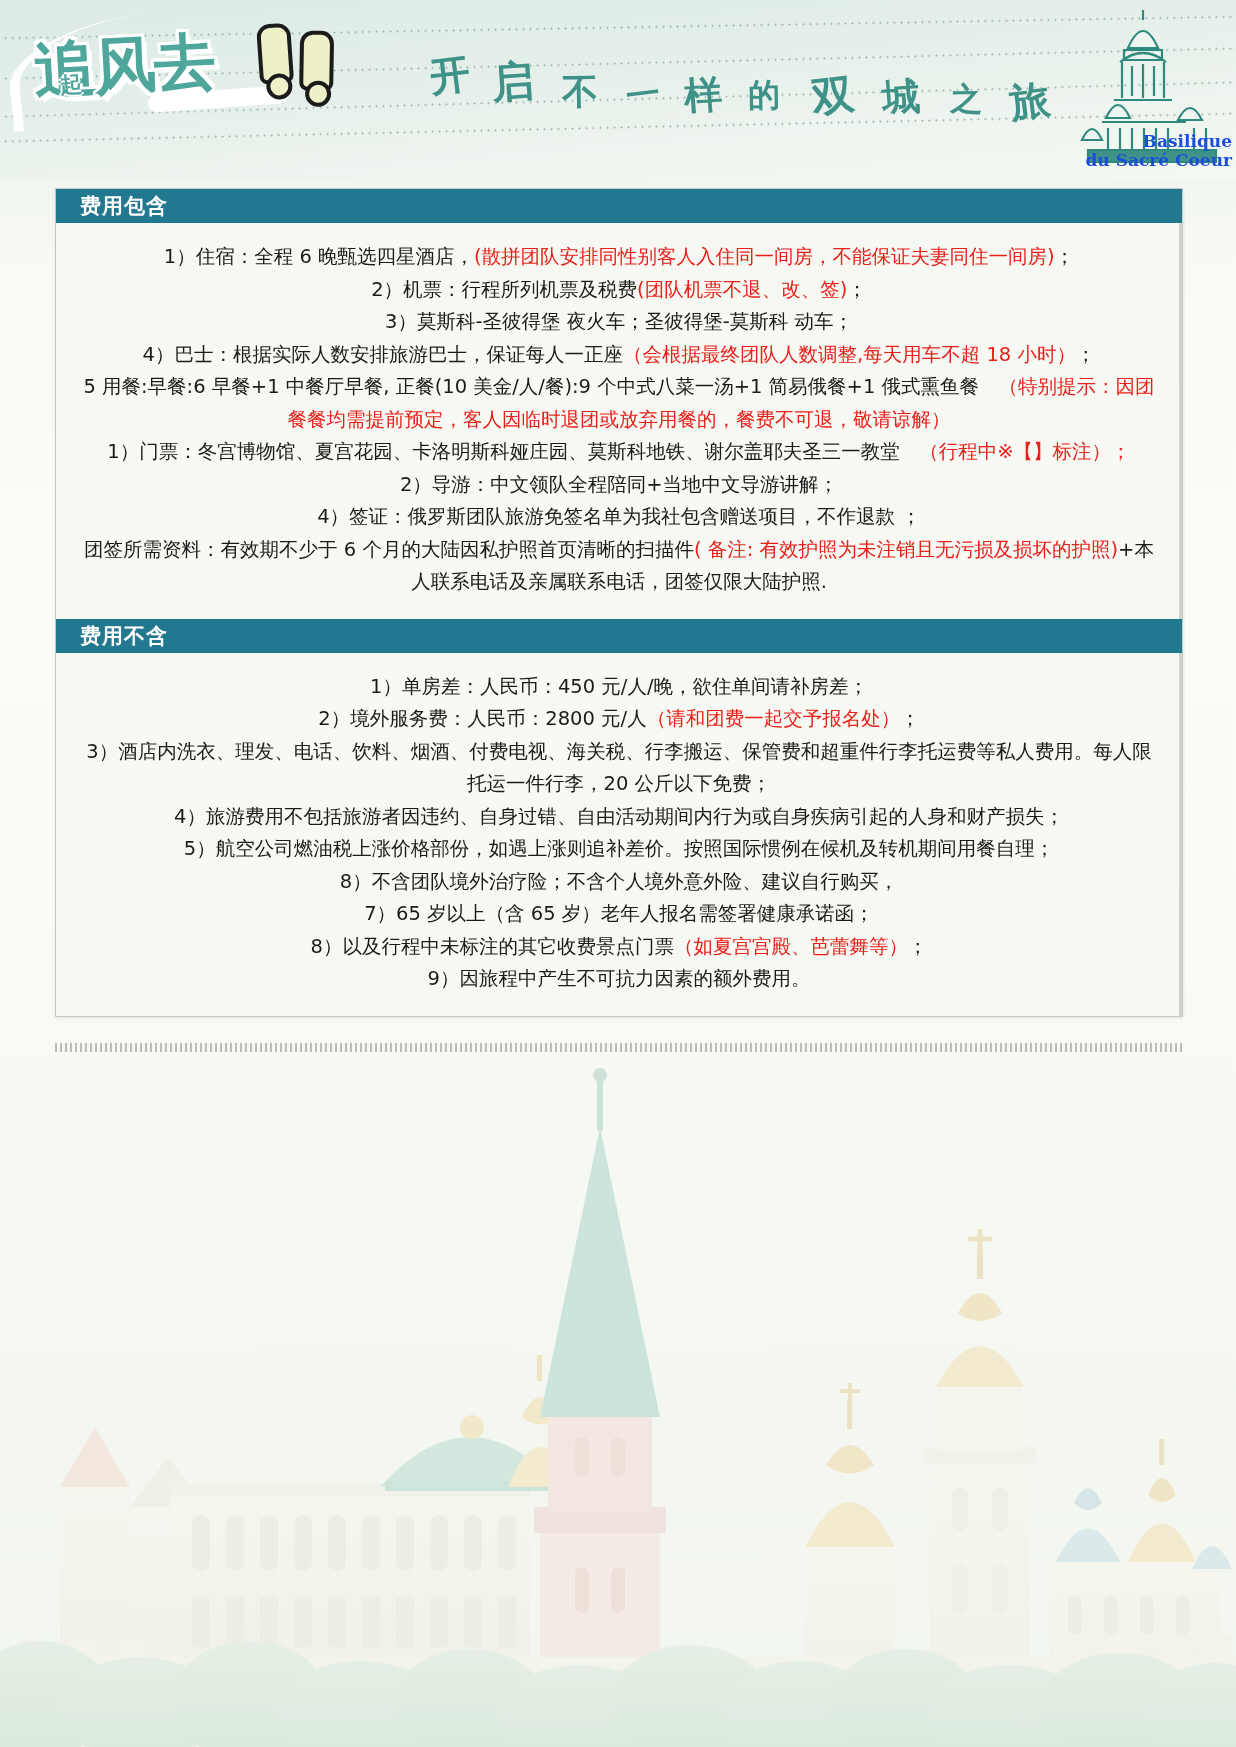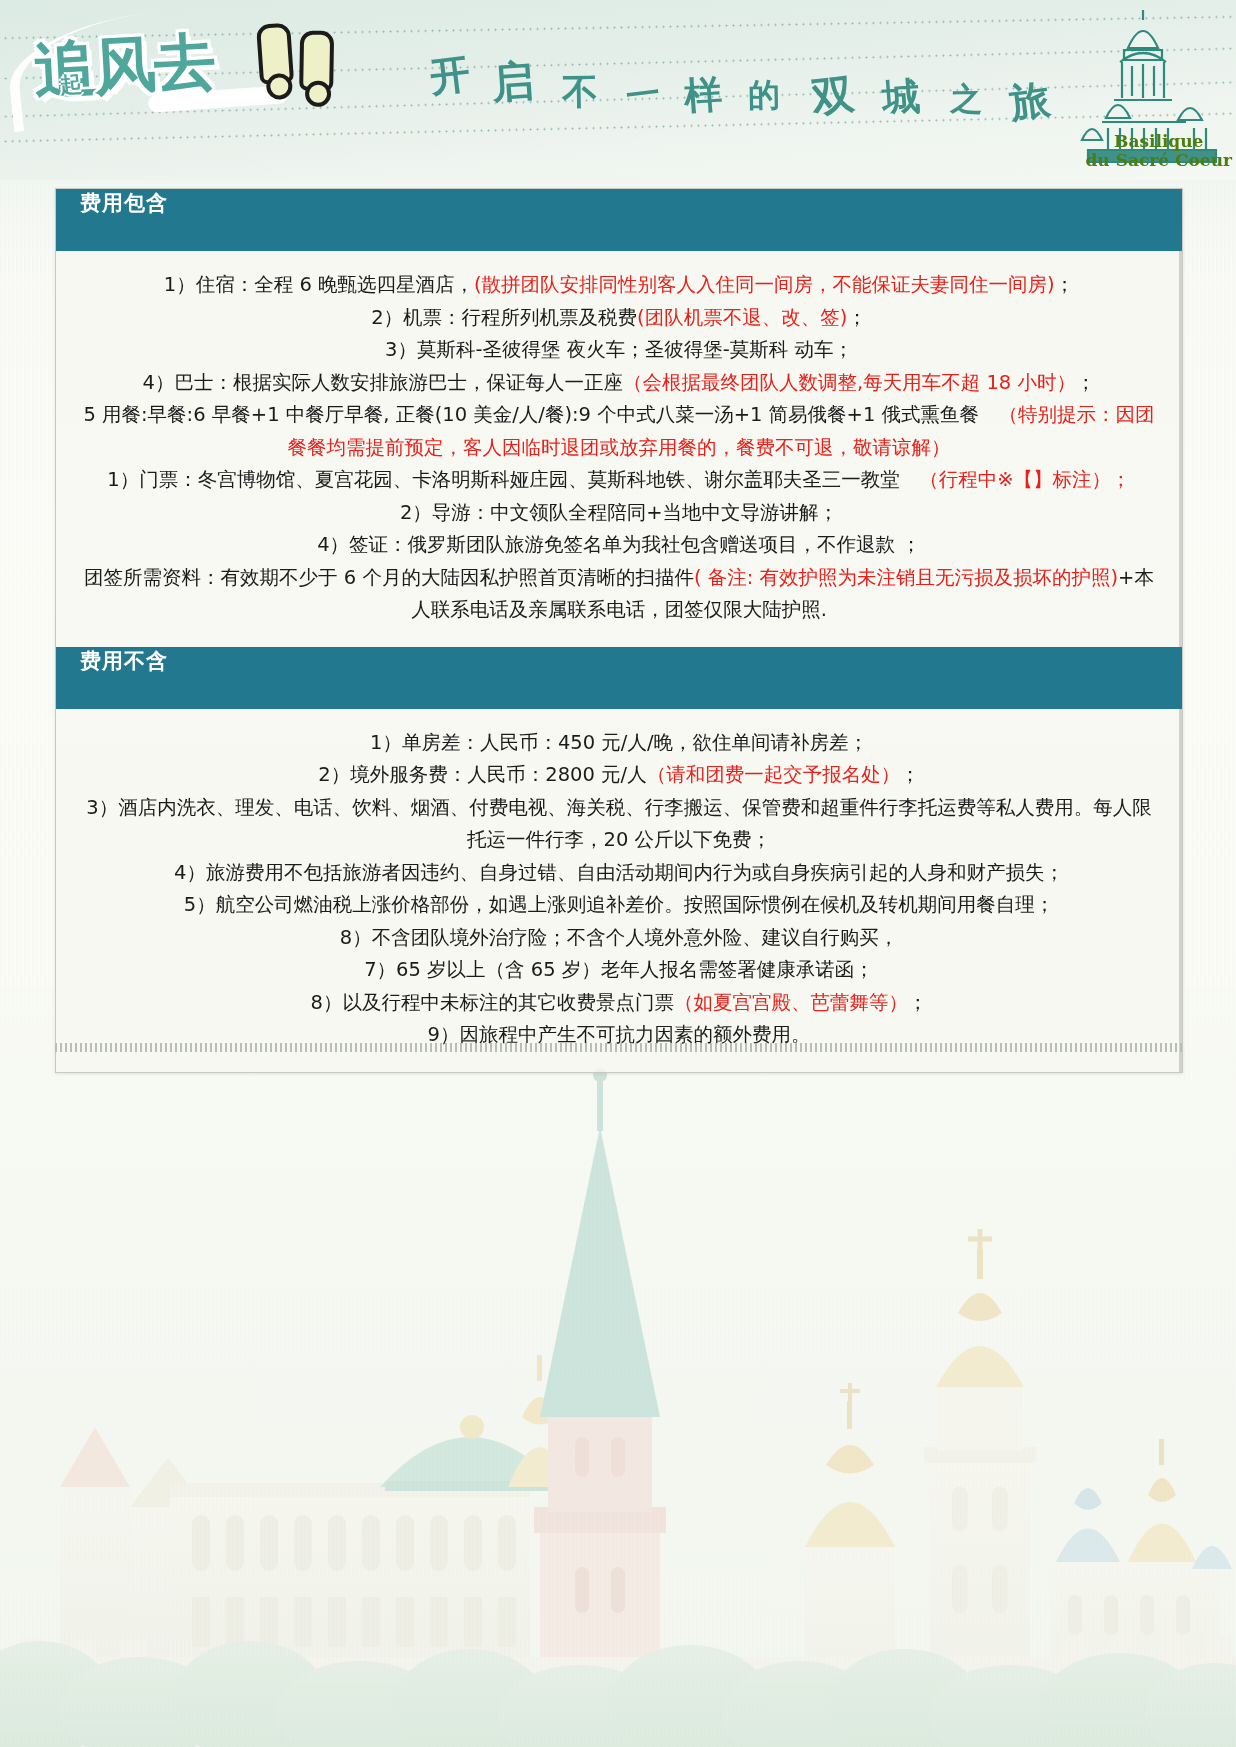--- a/index.html
+++ b/index.html
@@ -53,37 +53,37 @@
   .bang::after{content:"";position:absolute;left:2px;bottom:-20px;width:18px;height:18px;
     background:#eef0c8;border:4px solid #1b1b1b;border-radius:50%;}
   .bang.b2{transform:translateY(10px) rotate(5deg);}
 
   .tagline{position:absolute;left:430px;top:34px;width:640px;height:80px;}
   .tag-ch{position:absolute;color:#3f9287;font-weight:bold;white-space:nowrap;
      font-family:"DejaVu Serif","Liberation Serif",serif;}
 
   .basilica{position:absolute;right:8px;top:0px;width:170px;height:165px;}
   .basilica svg{width:100%;height:100%;}
-  .basilica-cap{position:absolute;right:4px;bottom:10px;color:#4d7c0f;
+  .basilica-cap{position:absolute;right:4px;bottom:10px;color:#1d4ed8;
     font-family:"DejaVu Serif","Liberation Serif",serif;font-weight:bold;
-    font-size:17px;line-height:19px;text-align:center;white-space:nowrap;}
+    font-size:17px;line-height:19px;text-align:right;white-space:nowrap;}
 
   
   .kremlin{position:absolute;left:0;bottom:0;width:1236px;height:760px;z-index:2;
     opacity:.30;}
 
   
   .card{position:absolute;left:55px;top:188px;width:1126px;z-index:5;
     background:rgba(247,247,243,.80);
     border:1px solid #c7cac4;
     box-shadow:-3px 0 0 rgba(185,190,184,.65) inset, 0 1px 3px rgba(0,0,0,.10);}
   .card-dash{position:absolute;left:55px;width:1130px;height:9px;z-index:6;
     background-image:repeating-linear-gradient(90deg,#b8bdb6 0 2px,rgba(0,0,0,0) 2px 5px);}
 
-  .sec-head{background:#21788f;color:#ffffff;height:62px;display:flex;align-items:flex-start;
+  .sec-head{background:#21788f;color:#ffffff;height:34px;display:flex;align-items:center;
     padding:0 0 0 24px;font-size:21px;font-weight:bold;letter-spacing:1px;}
   .sec-body{padding:18px 22px 20px 22px;}
 
   .ln{font-size:19.5px;line-height:32.5px;color:#1b1b1b;margin:0;
       font-family:"DejaVu Sans","Liberation Sans",sans-serif;text-align:center;}
   .red{color:#e8201a;}
 </style>
 </head>
 <body>
 

